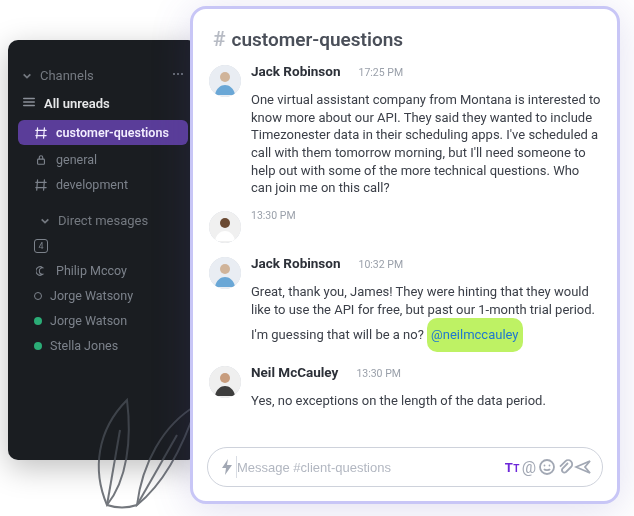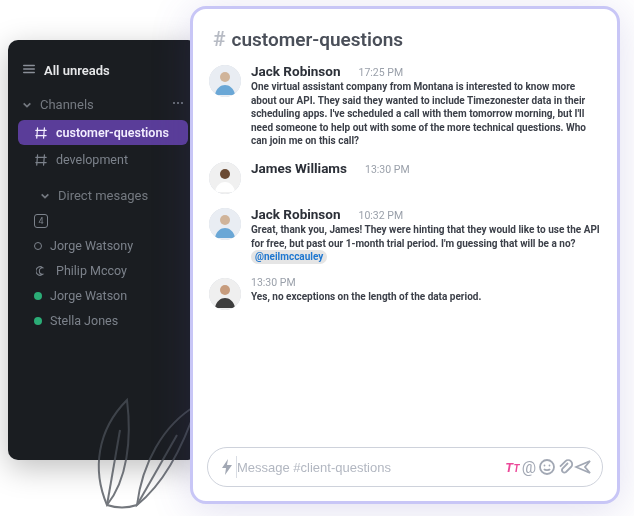--- a/index.html
+++ b/index.html
@@ -44,71 +44,80 @@
   .chan-header .hash { color: #b7bbc4; font-weight: 600; font-size: 21px; }
 
   .messages { flex: 1; overflow: hidden; padding: 0 16px 2px 16px; }
   .msg { display: flex; gap: 10px; margin-bottom: 12px; }
   .avatar { width: 32px; height: 32px; border-radius: 50%; flex: 0 0 32px; margin-top: 2px; background: #d9dde4; overflow: hidden; }
   .avatar svg { width: 100%; height: 100%; }
   .msg-body { flex: 1; }
   .meta { display: flex; align-items: flex-end; gap: 18px; }
   .name { font-weight: 700; font-size: 13.5px; color: #2c3038; }
   .time { font-size: 10.5px; color: #9aa0aa; }
-  .text { font-size: 10px; line-height: 1.36; color: #3c4049; margin-top: 1px; font-weight: bold; }
-  .mention { background: #e5e5e5; color: #1e77d0; border-radius: 10px; padding: 0 4px; display: inline-block; }
+  .text { font-size: 13px; line-height: 1.36; color: #3c4049; margin-top: 12px; }
+  .mention { background: #bef264; color: #1e77d0; border-radius: 10px; padding: 8px 4px; display: inline-block; }
 
   
   .composer { margin: 8px 14px 14px; height: 40px; border: 1.5px solid #ced2db; border-radius: 20px; background: #fff; display: flex; align-items: center; padding: 0 10px; gap: 0; }
   .divider-v { width: 1px; height: 22px; background: #d9dde4; }
   .composer input { border: none; outline: none; font-size: 13px; flex: 0 1 170px; min-width: 40px; color: #3c4049; }
   .composer input::placeholder { color: #b2b7c1; }
   .cicon { width: 18px; height: 18px; display: inline-flex; align-items: center; justify-content: center; color: #a2a8b4; cursor: pointer; }
   .cicon svg { stroke: currentColor; fill: none; stroke-width: 1.8; }
   .spacer { flex: 1; }
-  .Tt { font-weight: 700; font-size: 13px; color: #ec4899; letter-spacing: .5px; cursor: pointer; font-style: italic; }
+  .Tt { font-weight: 700; font-size: 13px; color: #6d28d9; letter-spacing: .5px; cursor: pointer; }
 </style>
 </head>
 <body>
 
 <div class="stage">
 
   <aside class="sidebar">
-    <div class="sb-row">
-      <span class="ico">
-        <svg viewBox="0 0 16 16" width="14" height="14">
-            <path d="M2 4h12M2 8h12M2 12h12" stroke="#8a8f98" stroke-width="1.7" stroke-linecap="round"></path>
-          </svg>
-      </span>
-      <span class="sb-bold">All unreads</span>
-    </div>
-
     <div class="sb-row sb-section" style="margin-top:6px;">
       <span class="sb-chevron">
         <svg viewBox="0 0 12 12">
             <path d="M2 4l4 4 4-4"></path>
           </svg>
       </span>
       <span>Channels</span>
       <span class="sb-more">
         <svg width="12" height="12" viewBox="0 0 12 12">
             <circle cx="2" cy="6" r="1" fill="#7c828b"></circle>
             <circle cx="6" cy="6" r="1" fill="#7c828b"></circle>
             <circle cx="10" cy="6" r="1" fill="#7c828b"></circle>
           </svg>
       </span>
     </div>
 
+    <div class="sb-row">
+      <span class="ico">
+        <svg viewBox="0 0 16 16" width="14" height="14">
+            <path d="M2 4h12M2 8h12M2 12h12" stroke="#8a8f98" stroke-width="1.7" stroke-linecap="round"></path>
+          </svg>
+      </span>
+      <span class="sb-bold">All unreads</span>
+    </div>
+
     <div class="sb-item active">
       <span class="ico">
         <svg viewBox="0 0 14 14" width="12" height="12">
             <path d="M3 1L2 13M11 1l-1 12M1 4h12M1 10h12" stroke="#f3eeff" stroke-width="1.4" stroke-linecap="round"></path>
           </svg>
       </span>
       <span class="label">customer-questions</span>
+    </div>
+    <div class="sb-item">
+      <span class="ico">
+        <svg viewBox="0 0 14 14" width="12" height="12">
+            <rect x="3" y="6" width="8" height="6" rx="1" stroke="#7c828b" stroke-width="1.3" fill="none"></rect>
+            <path d="M5 6V4a2 2 0 014 0v2" stroke="#7c828b" stroke-width="1.3" fill="none"></path>
+          </svg>
+      </span>
+      <span class="label">general</span>
     </div>
     <div class="sb-item">
       <span class="ico">
         <svg viewBox="0 0 14 14" width="12" height="12">
             <path d="M3 1L2 13M11 1l-1 12M1 4h12M1 10h12" stroke="#7c828b" stroke-width="1.4" stroke-linecap="round"></path>
           </svg>
       </span>
       <span class="label">development</span>
     </div>
 
@@ -118,30 +127,30 @@
             <path d="M2 4l4 4 4-4"></path>
           </svg>
       </span>
       <span>Direct mesages</span>
     </div>
 
     <div class="sb-item">
       <span class="sb-four">4</span>
     </div>
     <div class="sb-item">
+      <span class="ico">
+        <svg viewBox="0 0 12 12" width="10" height="10">
+            <path d="M8 2a5 5 0 100 8 4 4 0 010-8z" stroke="#7c828b" stroke-width="1.3" fill="none"></path>
+          </svg>
+      </span>
+      <span class="label">Philip Mccoy</span>
+    </div>
+    <div class="sb-item">
       <span class="sb-status away"></span>
       <span class="label">Jorge Watsony</span>
-    </div>
-    <div class="sb-item">
-      <span class="ico">
-        <svg viewBox="0 0 12 12" width="10" height="10">
-            <path d="M8 2a5 5 0 100 8 4 4 0 010-8z" stroke="#7c828b" stroke-width="1.3" fill="none"></path>
-          </svg>
-      </span>
-      <span class="label">Philip Mccoy</span>
     </div>
     <div class="sb-item">
       <span class="sb-status on"></span>
       <span class="label">Jorge Watson</span>
     </div>
     <div class="sb-item">
       <span class="sb-status on"></span>
       <span class="label">Stella Jones</span>
     </div>
   </aside>
@@ -185,21 +194,20 @@
       <article class="msg">
         <div class="avatar">
           <svg viewBox="0 0 32 32">
               <circle cx="16" cy="16" r="16" fill="#f0f0f0"></circle>
               <circle cx="16" cy="12" r="5" fill="#6b4a33"></circle>
               <path d="M6 30c1-7 6-10 10-10s9 3 10 10" fill="#ffffff"></path>
             </svg>
         </div>
         <div class="msg-body">
           <div class="meta">
-            <span class="name">James Williams</span>
             <span class="time">13:30 PM</span>
           </div>
         </div>
       </article>
 
       <article class="msg">
         <div class="avatar">
           <svg viewBox="0 0 32 32">
               <circle cx="16" cy="16" r="16" fill="#e9edf3"></circle>
               <circle cx="16" cy="12" r="5" fill="#d0b49a"></circle>
@@ -218,20 +226,21 @@
       <article class="msg">
         <div class="avatar">
           <svg viewBox="0 0 32 32">
               <circle cx="16" cy="16" r="16" fill="#efefef"></circle>
               <circle cx="16" cy="12" r="5" fill="#c79c7d"></circle>
               <path d="M6 30c1-7 6-10 10-10s9 3 10 10" fill="#3d3d3d"></path>
             </svg>
         </div>
         <div class="msg-body">
           <div class="meta">
+            <span class="name">Neil McCauley</span>
             <span class="time">13:30 PM</span>
           </div>
           <div class="text">Yes, no exceptions on the length of the data period.</div>
         </div>
       </article>
 
     </div>
 
     <div class="composer">
       <span class="cicon">

